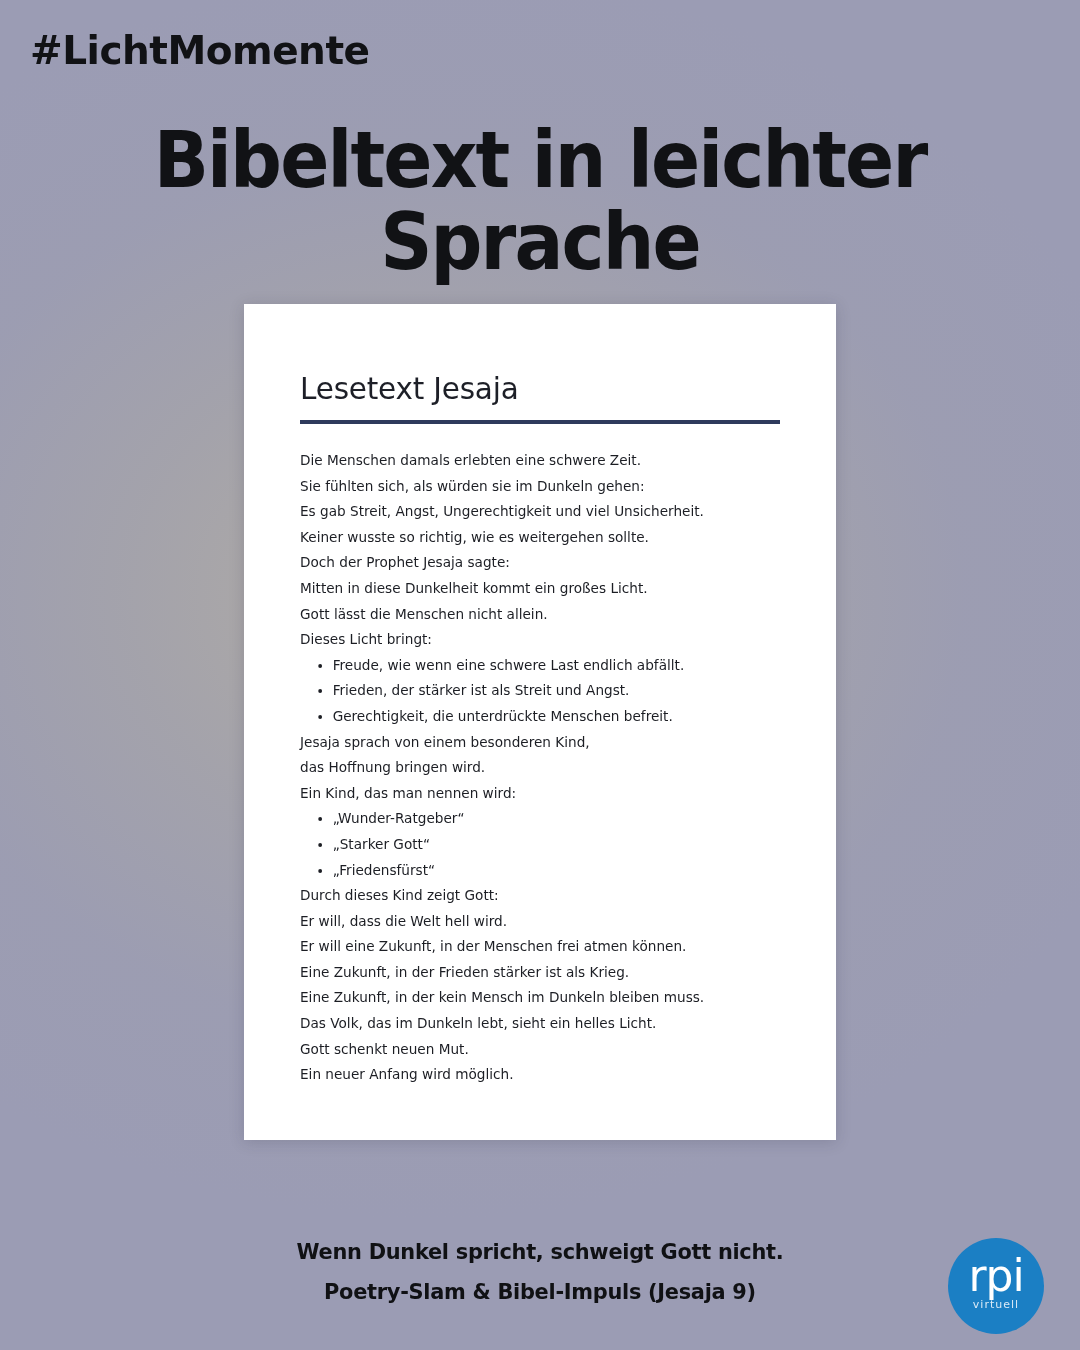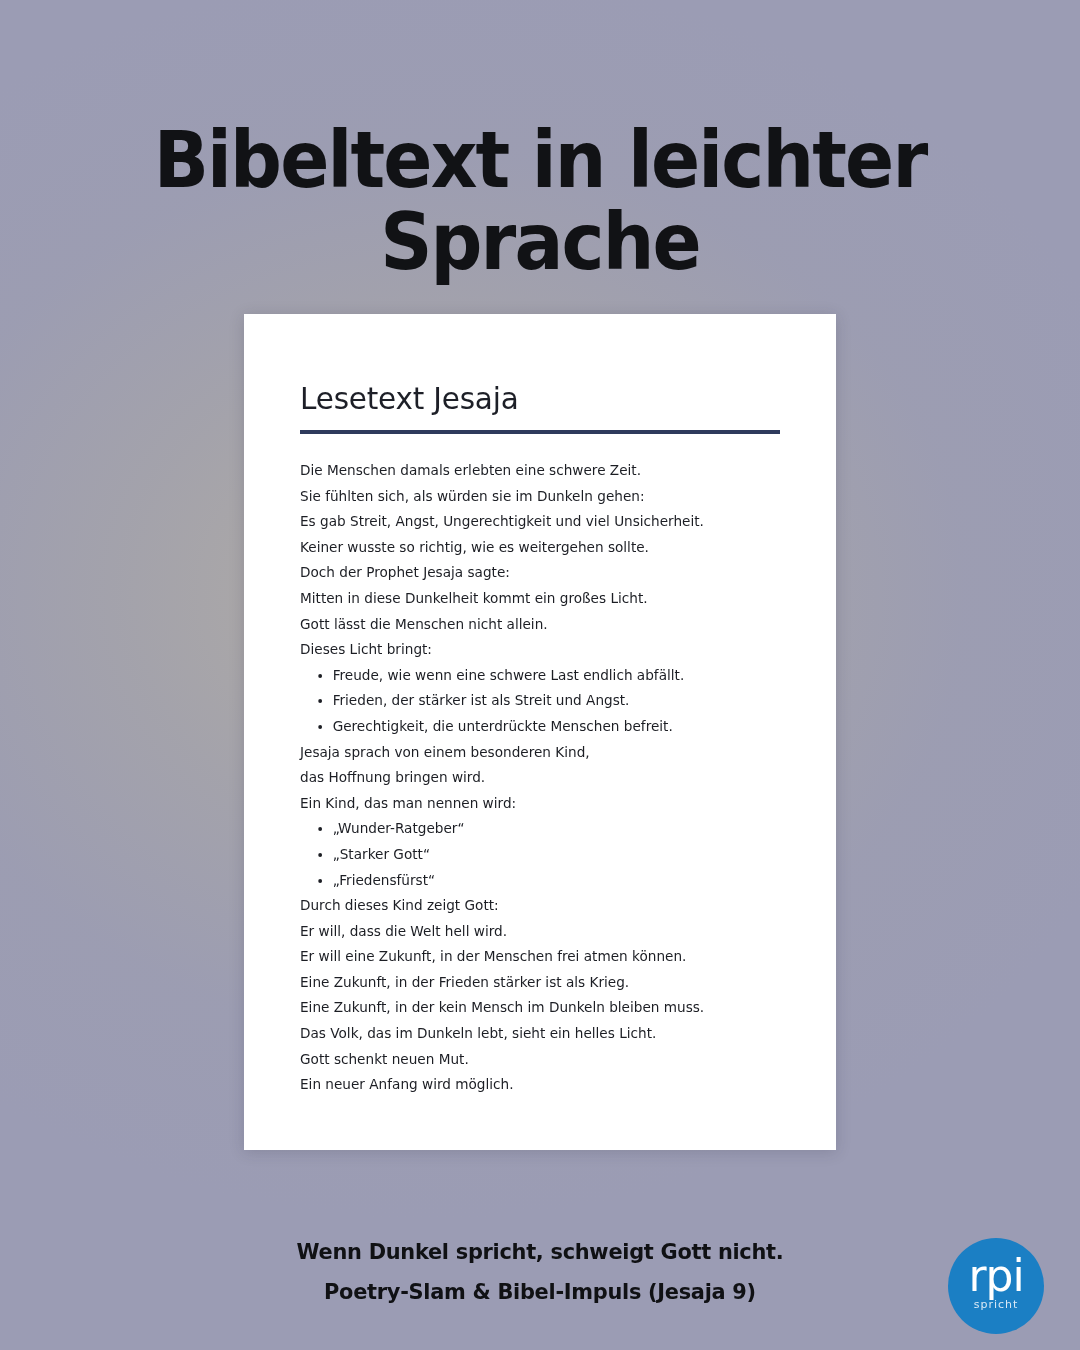--- a/index.html
+++ b/index.html
@@ -62,21 +62,21 @@
     line-height: 1.05;
     letter-spacing: -2px;
     color: #111215;
     transform: scaleX(0.93);
   }
 
   
   .card {
     position: absolute;
     left: 244px;
-    top: 314px;
+    top: 304px;
     width: 592px;
     height: 836px;
     background: #ffffff;
     box-shadow: 0 2px 14px rgba(40,40,60,0.18);
     box-sizing: border-box;
     padding: 66px 56px 0 56px;
   }
 
   .card-title {
     font-family: "DejaVu Sans", sans-serif;
@@ -169,20 +169,21 @@
     color: #dbeaf6;
   }
 </style>
 </head>
 <body>
 
 <div id="poster">
 
   <div id="glow"></div>
 
+  <div class="hashtag">#LichtMomente</div>
 
   <div class="headline">Bibeltext in leichter Sprache</div>
 
   <div class="card">
     <h2 class="card-title">Lesetext Jesaja</h2>
     <div class="rule"></div>
 
     <div class="body-text">
       <p>Die Menschen damals erlebten eine schwere Zeit.</p>
       <p>Sie fühlten sich, als würden sie im Dunkeln gehen:</p>
@@ -220,16 +221,16 @@
     </div>
   </div>
 
   <div class="footer">
     <div>Wenn Dunkel spricht, schweigt Gott nicht.</div>
     <div>Poetry-Slam &amp; Bibel-Impuls (Jesaja 9)</div>
   </div>
 
   <div class="logo">
     <div class="mark">rpi</div>
-    <div class="sub">spricht</div>
+    <div class="sub">virtuell</div>
   </div>
 
 </div>
 
 </body></html>

